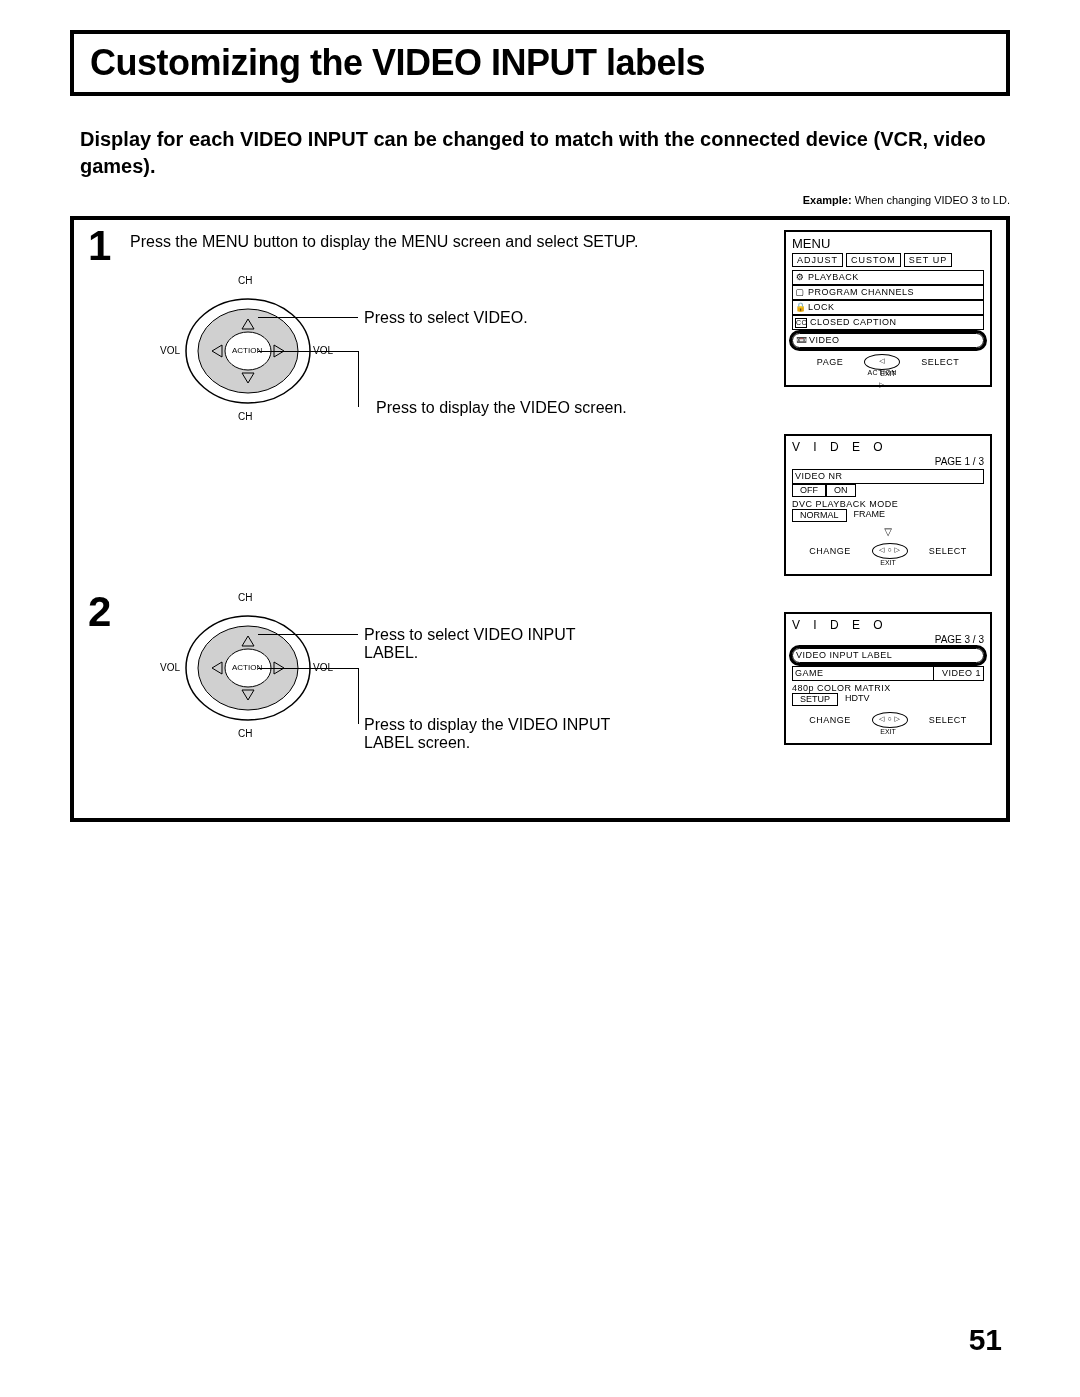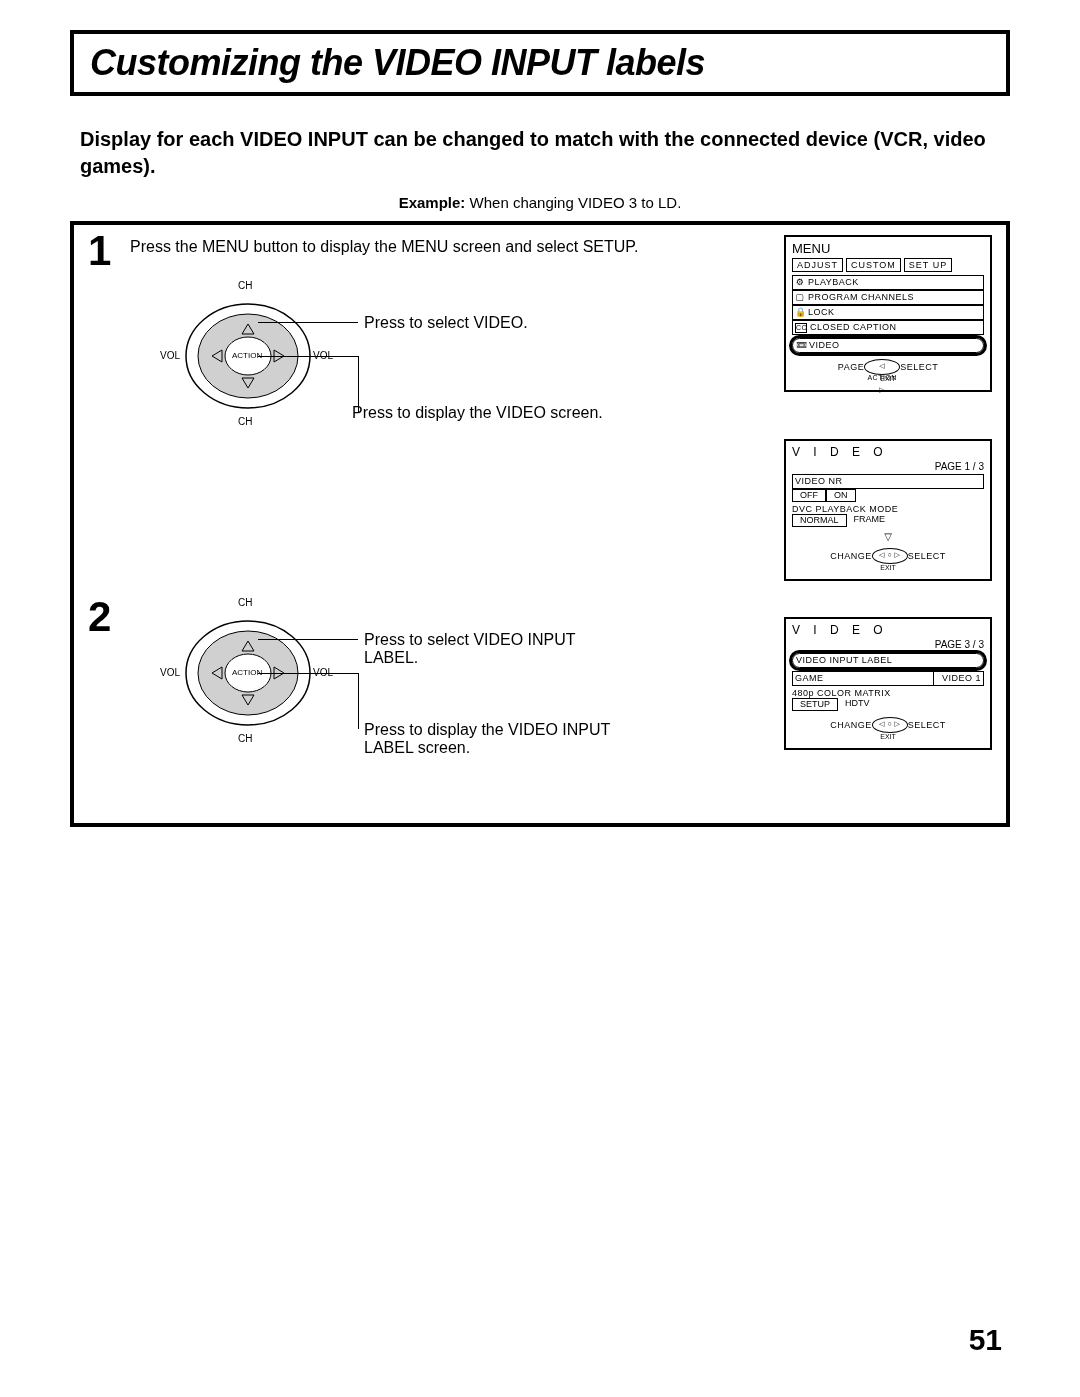--- a/index.html
+++ b/index.html
@@ -19,31 +19,30 @@
   .title-box {
     border: 4px solid #000;
     padding: 8px 16px;
     margin-bottom: 30px;
   }
   .title-box h1 {
     margin: 0;
     font-size: 36px;
     font-weight: bold;
     letter-spacing: -0.5px;
-    font-style: italic;
   }
   .intro {
     font-size: 20px;
     font-weight: bold;
     margin: 0 10px 14px 10px;
     line-height: 1.35;
   }
   .example {
-    text-align: center;
-    font-size: 15px;
+    text-align: right;
+    font-size: 11px;
     margin-bottom: 10px;
   }
   .example b { font-weight: bold; }
   .main-box {
     border: 4px solid #000;
     padding: 12px 14px 16px 14px;
     position: relative;
     height: 570px;
   }
   .step {
@@ -146,21 +145,21 @@
     text-align: center;
     font-size: 9px;
   }
   .osd-nav {
     margin-top: 6px;
     text-align: center;
     font-size: 9px;
     display: flex;
     align-items: center;
     justify-content: center;
-    gap: 0;
+    gap: 21px;
     letter-spacing: 0.5px;
   }
   .osd-nav-ellipse {
     display: inline-block;
     border: 1px solid #000;
     border-radius: 50%;
     width: 34px;
     height: 14px;
     line-height: 12px;
     font-size: 7px;
@@ -289,21 +288,21 @@
         <span class="dpad-label" style="left:90px;top:130px">CH</span>
         <span class="dpad-label" style="left:12px;top:64px">VOL</span>
         <span class="dpad-label" style="left:165px;top:64px">VOL</span>
         <span class="dpad-label" style="left:84px;top:65px;font-size:8px">ACTION</span>
 
         <div class="dpad-line" style="left:110px;top:36px;width:100px;height:1px"></div>
         <div class="arrow-text" style="left:216px;top:28px">Press to select VIDEO.</div>
 
         <div class="dpad-line" style="left:110px;top:70px;width:100px;height:1px"></div>
         <div class="dpad-line" style="left:210px;top:70px;width:1px;height:56px"></div>
-        <div class="arrow-text" style="left:204px;top:118px">Press to display the VIDEO screen.</div>
+        <div class="arrow-text" style="left:228px;top:118px">Press to display the VIDEO screen.</div>
       </div>
     </div>
 
     <div class="step step2">
       <div class="step-num">2</div>
 
       <div class="dpad-wrap" style="margin-top:0">
         <svg class="dpad" width="140" height="140" viewBox="0 0 140 140">
           <ellipse cx="70" cy="70" rx="62" ry="52" fill="none" stroke="#000" stroke-width="1.5"></ellipse>
           <ellipse cx="70" cy="70" rx="50" ry="42" fill="#d0d0d0" stroke="#000" stroke-width="1"></ellipse>

